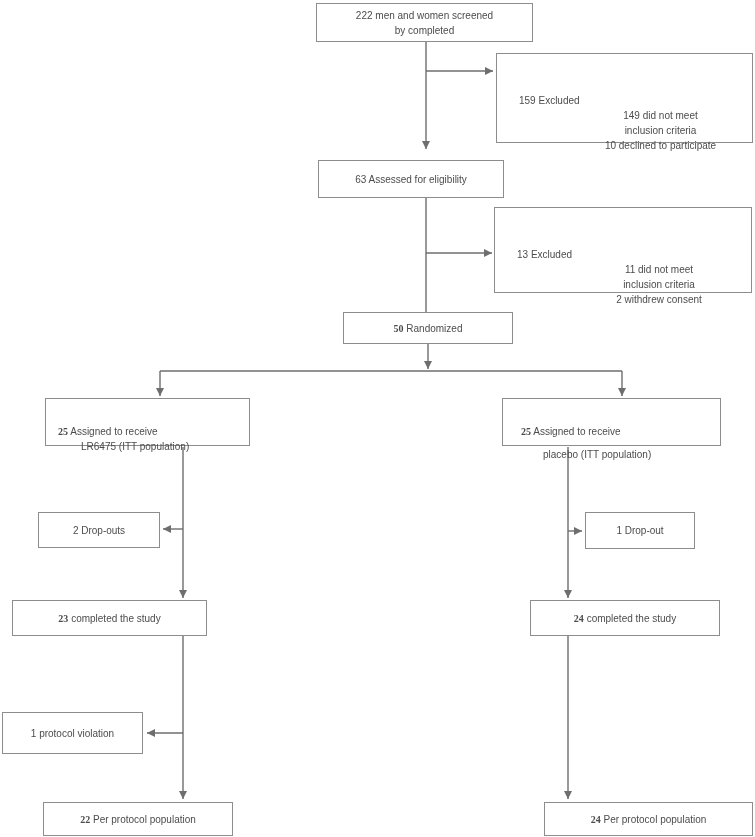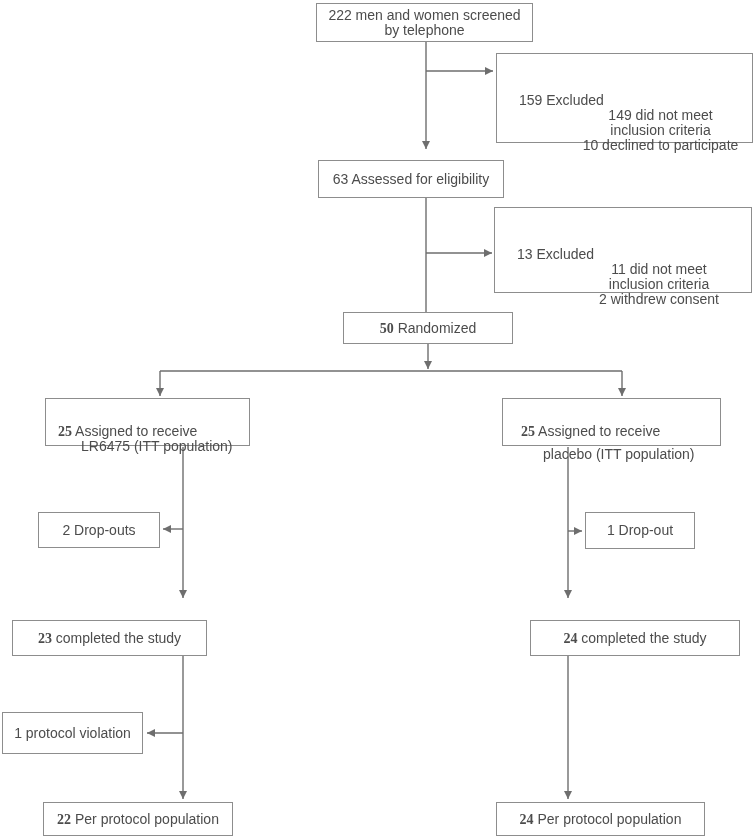--- a/index.html
+++ b/index.html
@@ -15,21 +15,21 @@
   .connectors {
     position: absolute;
     left: 0; top: 0;
     pointer-events: none;
   }
   .box {
     position: absolute;
     box-sizing: border-box;
     background: #ffffff;
     border: 1px solid #8d8d8d;
-    font-size: 14px;
+    font-size: 10px;
     line-height: 15px;
     color: #4c4c4c;
   }
   .center {
     display: flex;
     align-items: center;
     justify-content: center;
     text-align: center;
   }
   .excl { padding-top: 10px; }
@@ -68,21 +68,21 @@
       <line x1="568" y1="531" x2="582" y2="531" marker-end="url(#arr)"></line>
       <line x1="183" y1="636" x2="183" y2="799" marker-end="url(#arr)"></line>
       <line x1="183" y1="733" x2="147" y2="733" marker-end="url(#arr)"></line>
       <line x1="568" y1="636" x2="568" y2="799" marker-end="url(#arr)"></line>
     </g>
   </svg>
 
   <div class="box center" style="left:316px; top:3px; width:217px; height:39px">
     <div>
       <div>222 men and women screened</div>
-      <div>by telephone</div>
+      <div>by completed</div>
     </div>
   </div>
 
   <div class="box excl" style="left:496px; top:53px; width:257px; height:90px">
     <div class="title">159 Excluded</div>
     <div class="sub">149 did not meet</div>
     <div class="sub">inclusion criteria</div>
     <div class="sub">10 declined to participate</div>
   </div>
 
@@ -112,33 +112,33 @@
   </div>
 
   <div class="box center" style="left:38px; top:512px; width:122px; height:36px">
     <div>2 Drop-outs</div>
   </div>
 
   <div class="box center" style="left:585px; top:512px; width:110px; height:37px">
     <div>1 Drop-out</div>
   </div>
 
-  <div class="box center" style="left:12px; top:620px; width:195px; height:36px">
+  <div class="box center" style="left:12px; top:600px; width:195px; height:36px">
     <div><b>23</b><span> completed the study</span></div>
   </div>
 
-  <div class="box center" style="left:530px; top:620px; width:210px; height:36px">
+  <div class="box center" style="left:530px; top:600px; width:190px; height:36px">
     <div><b>24</b><span> completed the study</span></div>
   </div>
 
   <div class="box center" style="left:2px; top:712px; width:141px; height:42px">
     <div>1 protocol violation</div>
   </div>
 
   <div class="box center" style="left:43px; top:802px; width:190px; height:34px">
     <div><b>22</b><span> Per protocol population</span></div>
   </div>
 
-  <div class="box center" style="left:496px; top:802px; width:209px; height:34px">
+  <div class="box center" style="left:544px; top:802px; width:209px; height:34px">
     <div><b>24</b><span> Per protocol population</span></div>
   </div>
 
 </div>
 
 </body></html>

